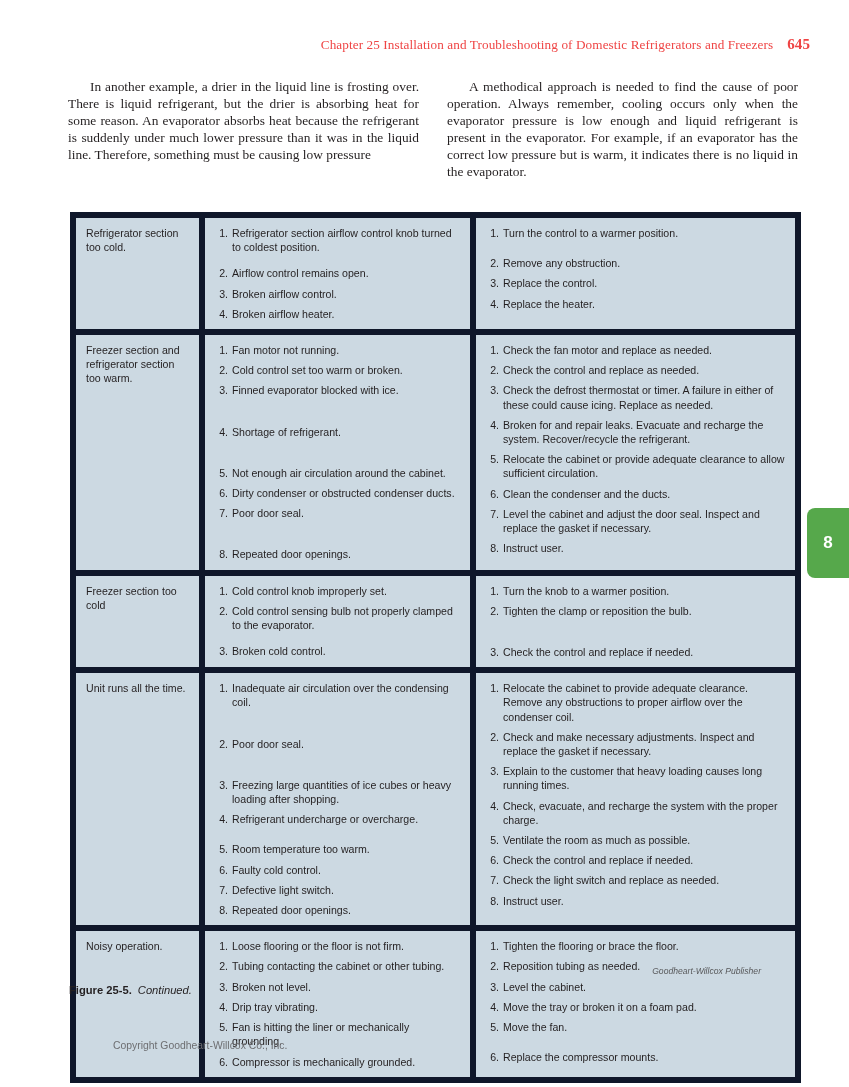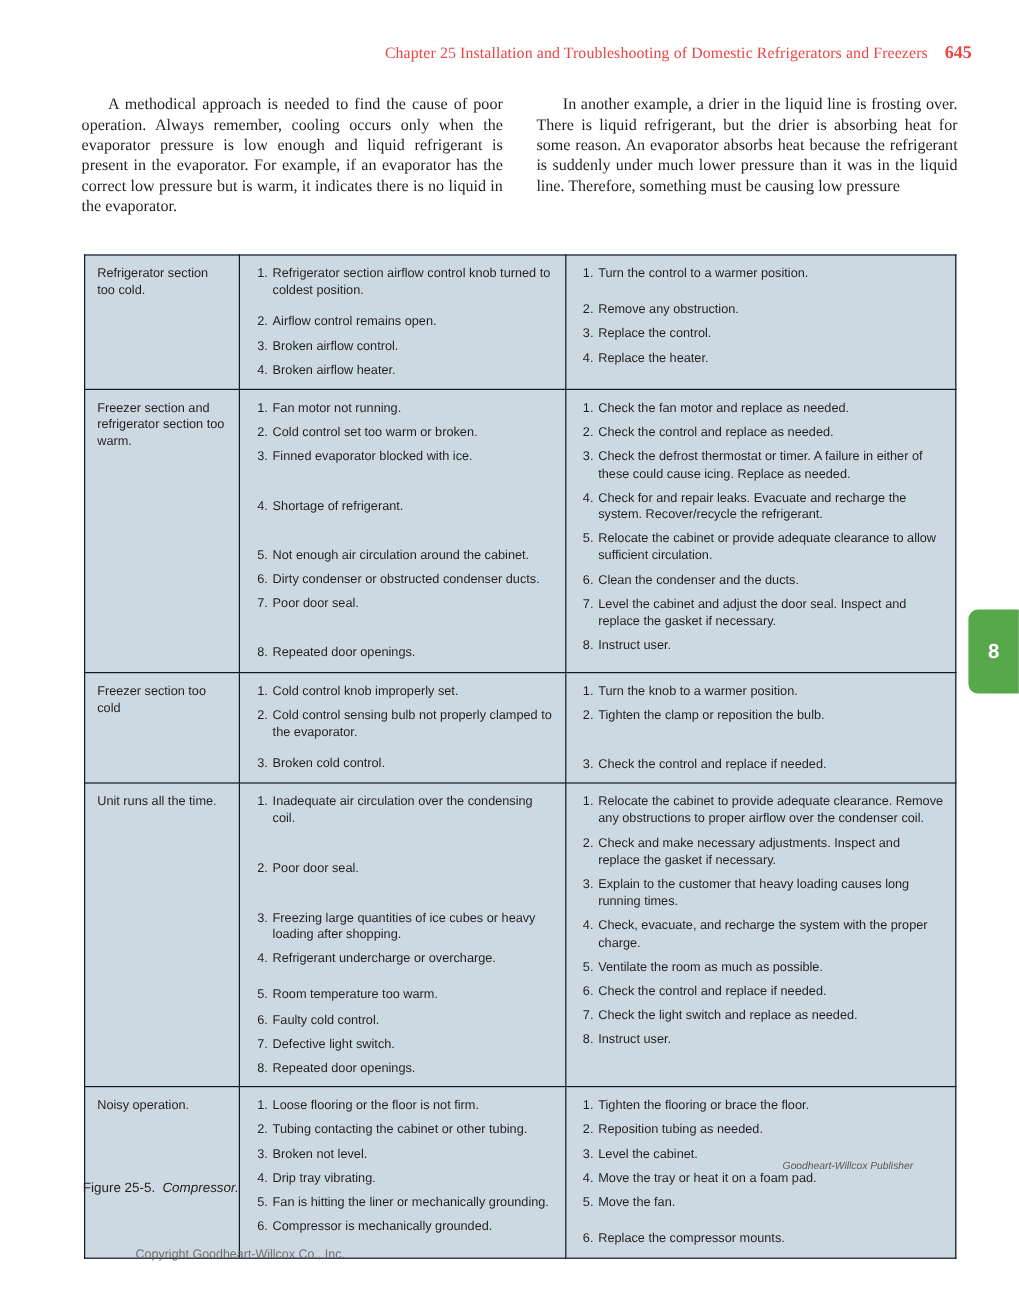--- a/index.html
+++ b/index.html
@@ -82,21 +82,21 @@
     position: absolute;
     left: 70px;
     top: 212px;
     width: 727px;
     border-collapse: collapse;
     background: #ccd9e2;
     table-layout: fixed;
   }
   .trouble-table td {
     background: #ccd9e2;
-    border: 1px solid #0f172a;
+    border: 6px solid #0f172a;
     vertical-align: top;
     padding: 8px 9px 8px 10px;
     font-family: "Liberation Sans", sans-serif;
     font-size: 10.6px;
     line-height: 14.2px;
     color: #231f20;
   }
   .col-complaint { width: 129px; }
   .col-cause { width: 271px; }
   .col-remedy { width: 325px; }
@@ -145,21 +145,21 @@
   }
   .figure-caption {
     position: absolute;
     left: 69px;
     top: 984px;
     font-family: "Liberation Sans", sans-serif;
     font-size: 11.2px;
     color: #231f20;
   }
   .figure-caption .fig-label {
-    font-weight: normal;
+    font-weight: bold;
   }
   .figure-caption .fig-cont {
     font-style: italic;
     margin-left: 6px;
   }
   .copyright {
     position: absolute;
     left: 69px;
     top: 1040px;
     font-family: "Liberation Sans", sans-serif;
@@ -170,24 +170,24 @@
 </style>
 </head>
 <body>
 
 <div class="running-head">
   <span class="rh-title">Chapter 25 Installation and Troubleshooting of Domestic Refrigerators and Freezers</span><span class="rh-page">645</span>
 </div>
 
 <div class="body-columns">
   <div class="body-col">
-    <p>A methodical approach is needed to find the cause of poor operation. Always remember, cooling occurs only when the evaporator pressure is low enough and liquid refrigerant is present in the evaporator. For example, if an evaporator has the correct low pressure but is warm, it indicates there is no liquid in the evaporator.</p>
+    <p>In another example, a drier in the liquid line is frosting over. There is liquid refrigerant, but the drier is absorbing heat for some reason. An evaporator absorbs heat because the refrigerant is suddenly under much lower pressure than it was in the liquid line. Therefore, something must be causing low pressure</p>
   </div>
   <div class="body-col">
-    <p>In another example, a drier in the liquid line is frosting over. There is liquid refrigerant, but the drier is absorbing heat for some reason. An evaporator absorbs heat because the refrigerant is suddenly under much lower pressure than it was in the liquid line. Therefore, something must be causing low pressure</p>
+    <p>A methodical approach is needed to find the cause of poor operation. Always remember, cooling occurs only when the evaporator pressure is low enough and liquid refrigerant is present in the evaporator. For example, if an evaporator has the correct low pressure but is warm, it indicates there is no liquid in the evaporator.</p>
   </div>
 </div>
 
 <div class="chapter-tab">
   <span>8</span>
 </div>
 
 <table class="trouble-table">
   <colgroup>
     <col class="col-complaint">
@@ -291,21 +291,21 @@
           <li>
               <span class="li-num">2.</span>
               <span class="li-txt">Check the control and replace as needed.</span>
             </li>
           <li>
               <span class="li-num">3.</span>
               <span class="li-txt">Check the defrost thermostat or timer. A failure in either of these could cause icing. Replace as needed.</span>
             </li>
           <li>
               <span class="li-num">4.</span>
-              <span class="li-txt">Check for and repair leaks. Evacuate and recharge the system. Recover/recycle the refrigerant.</span>
+              <span class="li-txt">Broken for and repair leaks. Evacuate and recharge the system. Recover/recycle the refrigerant.</span>
             </li>
           <li>
               <span class="li-num">5.</span>
               <span class="li-txt">Relocate the cabinet or provide adequate clearance to allow sufficient circulation.</span>
             </li>
           <li>
               <span class="li-num">6.</span>
               <span class="li-txt">Clean the condenser and the ducts.</span>
             </li>
           <li>
@@ -477,36 +477,36 @@
           <li>
               <span class="li-num">2.</span>
               <span class="li-txt">Reposition tubing as needed.</span>
             </li>
           <li>
               <span class="li-num">3.</span>
               <span class="li-txt">Level the cabinet.</span>
             </li>
           <li>
               <span class="li-num">4.</span>
-              <span class="li-txt">Move the tray or heat it on a foam pad.</span>
+              <span class="li-txt">Move the tray or broken it on a foam pad.</span>
             </li>
           <li class="gap-1">
               <span class="li-num">5.</span>
               <span class="li-txt">Move the fan.</span>
             </li>
           <li>
               <span class="li-num">6.</span>
               <span class="li-txt">Replace the compressor mounts.</span>
             </li>
         </ol>
       </td>
     </tr>
 
   </tbody>
 </table>
 
 <div class="credit">Goodheart-Willcox Publisher</div>
 
 <div class="figure-caption">
-  <span class="fig-label">Figure 25-5.</span><span class="fig-cont">Compressor.</span>
+  <span class="fig-label">Figure 25-5.</span><span class="fig-cont">Continued.</span>
 </div>
 
 <div class="copyright">Copyright Goodheart-Willcox Co., Inc.</div>
 
 </body></html>

